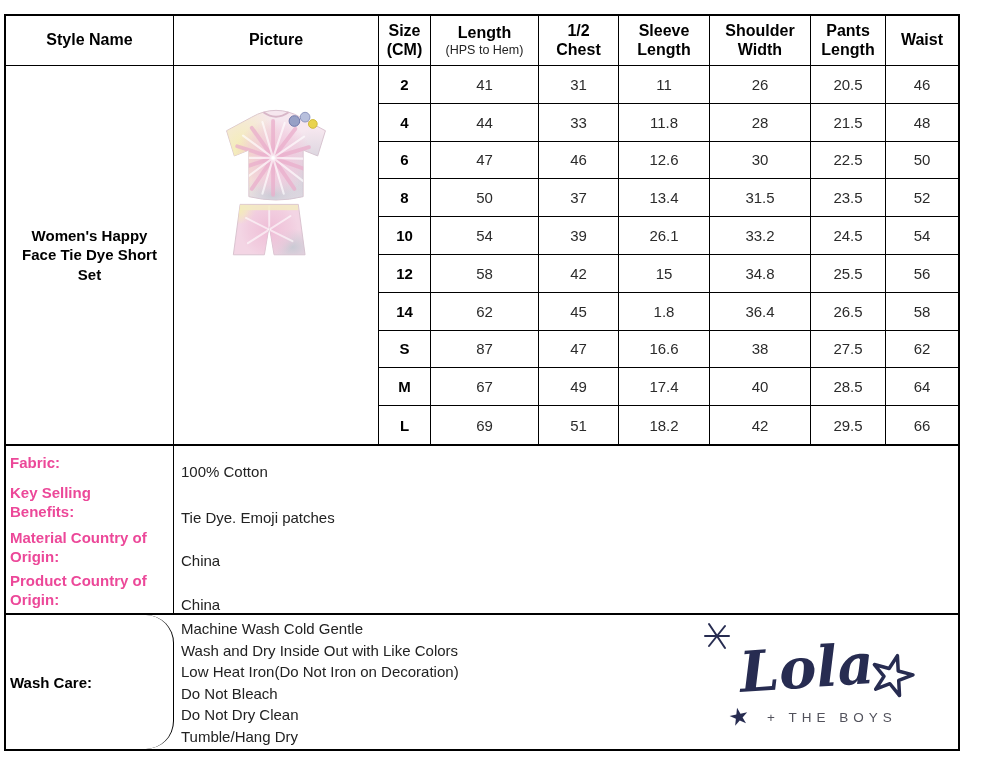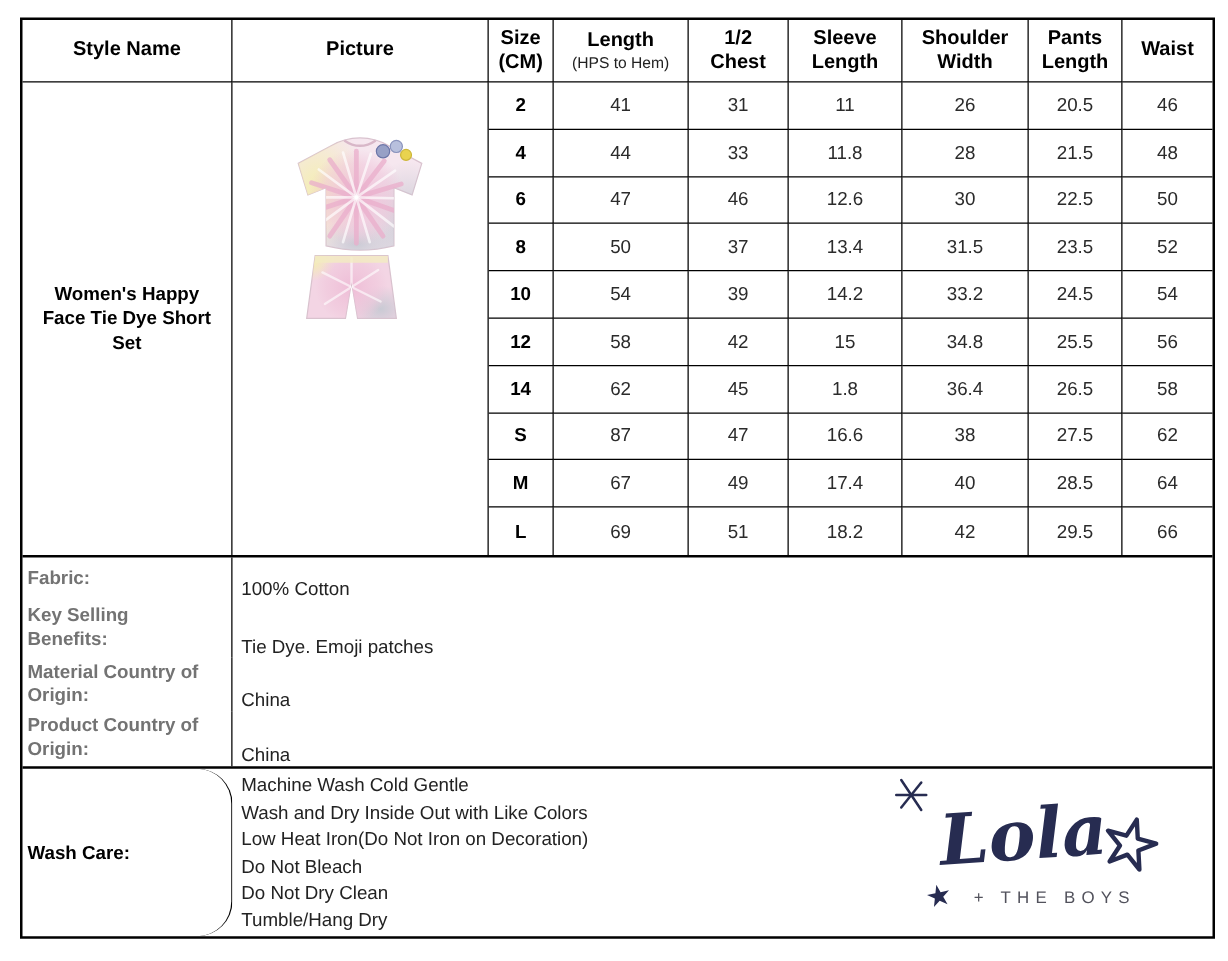--- a/index.html
+++ b/index.html
@@ -1,20 +1,20 @@
 <!DOCTYPE html>
 <html><head>
 <meta charset="utf-8">
 <style>
   * { margin:0; padding:0; box-sizing:border-box; }
   html,body { background:#ffffff; }
   body { font-family:"Liberation Sans", sans-serif; color:#1a1a1a; }
   .sheet { position:relative; width:982px; height:769px; background:#fff; overflow:hidden; }
   .spec-table {
-    position:absolute; left:16px; top:14px; width:956px; height:737px;
+    position:absolute; left:4px; top:14px; width:956px; height:737px;
     border:2px solid #000; background:#fff;
   }
 
   
   .size-grid {
     display:grid;
     grid-template-columns:168px 205px 52px 108px 80px 91px 101px 75px 72px;
     grid-template-rows:50px repeat(10, 37.8px);
     height:428px;
   }
@@ -36,21 +36,21 @@
   }
   .picture-cell { grid-column:2; justify-content:flex-start; padding-top:40px; }
 
   
   .details {
     display:grid; grid-template-columns:168px 1fr;
     grid-template-rows:34px 46px 43px 44px;
     border-top:2px solid #000; height:169px;
   }
   .dlabel {
-    border-right:1px solid #000; font-weight:bold; font-size:15px; color:#737373;
+    border-right:1px solid #000; font-weight:bold; font-size:15px; color:#ec4899;
     display:flex; flex-direction:column; justify-content:center; padding-left:4px; line-height:1.25;
   }
   .dlabel span { display:block; }
   .dvalue { display:flex; align-items:flex-end; padding-left:7px; font-size:15px; color:#222; }
 
   
   .washcare {
     display:grid; grid-template-columns:168px 1fr;
     border-top:2px solid #000; height:136px; position:relative;
   }
@@ -219,21 +219,21 @@
       <div class="c">50</div>
       <div class="c">37</div>
       <div class="c">13.4</div>
       <div class="c">31.5</div>
       <div class="c">23.5</div>
       <div class="c lastcol">52</div>
 
       <div class="c sz">10</div>
       <div class="c">54</div>
       <div class="c">39</div>
-      <div class="c">14.2</div>
+      <div class="c">26.1</div>
       <div class="c">33.2</div>
       <div class="c">24.5</div>
       <div class="c lastcol">54</div>
 
       <div class="c sz">12</div>
       <div class="c">58</div>
       <div class="c">42</div>
       <div class="c">15</div>
       <div class="c">34.8</div>
       <div class="c">25.5</div>

